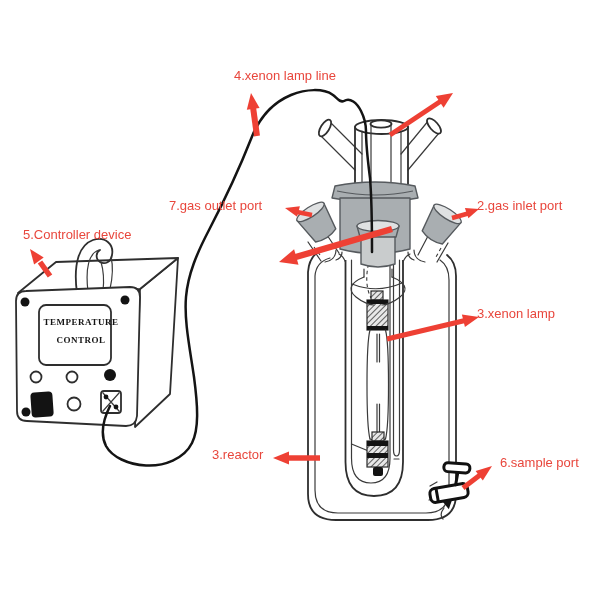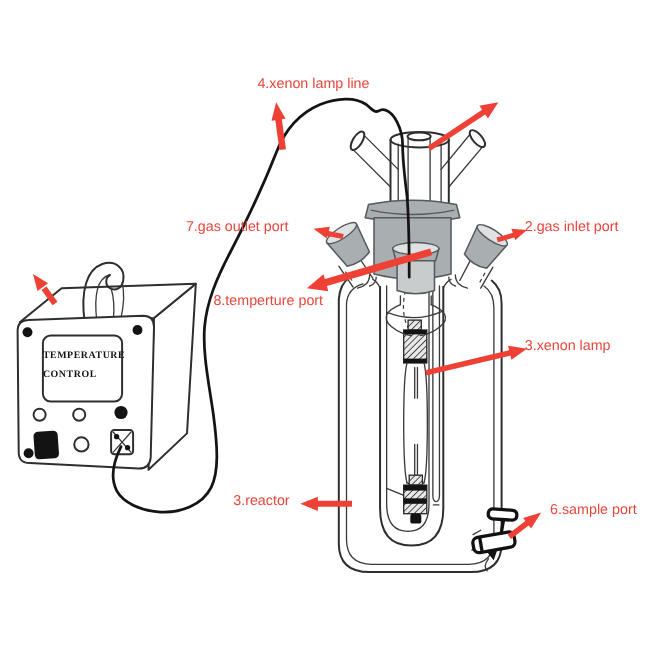--- a/index.html
+++ b/index.html
@@ -2,21 +2,21 @@
 <html style="--label-red: #e8463c; --arrow-red: #ee4034; --joint-gray: #a9aeb1; --joint-gray-light: #c9cccd; --rim-light: #dfe1e2;"><head>
 <meta charset="utf-8">
 <style>
   html,body{margin:0;padding:0;background:#fff;}
   .stage{position:relative;width:600px;height:600px;background:#fff;overflow:hidden;
          font-family:"Liberation Sans",sans-serif;}
   .stage svg{position:absolute;left:0;top:0;}
   .labels{position:absolute;left:0;top:0;width:600px;height:600px;z-index:5;pointer-events:none;}
   .lbl{position:absolute;white-space:nowrap;font-size:13px;line-height:1.1;
        color:var(--label-red,#e8463c);}
-  .panel-text{position:absolute;width:84px;color:#141414;
+  .panel-text{position:absolute;width:84px;text-align:center;color:#141414;
        font-family:"Liberation Serif",serif;font-size:9px;letter-spacing:.5px;font-weight:600;}
   svg.arrows{z-index:7;}
   
   .ln{fill:none;stroke:#2e2e2e;stroke-width:1.8;stroke-linecap:round;stroke-linejoin:round;}
   .ln2{fill:none;stroke:#3a3a3a;stroke-width:1.2;stroke-linecap:round;stroke-linejoin:round;}
   .dash{fill:none;stroke:#3a3a3a;stroke-width:1.1;stroke-dasharray:3.5 3;}
   .whitefill{fill:#fff;stroke:#2e2e2e;stroke-width:1.8;stroke-linejoin:round;}
   .grayfill{fill:var(--joint-gray,#a9aeb1);stroke:#565a5e;stroke-width:1.4;stroke-linejoin:round;}
   .lightfill{fill:var(--joint-gray-light,#c9cccd);stroke:#565a5e;stroke-width:1.4;}
   .rimfill{fill:var(--rim-light,#dfe1e2);stroke:#565a5e;stroke-width:1.3;}
@@ -161,23 +161,23 @@
              C 199,429 198,407 194,377 C 190,349 184,321 186,297 C 188,274 197,253 209,230
              C 222,205 238,172 251,139 C 259,118 272,103 291,95 C 306,89 323,88 333,95
              C 337,98 340,103 344,101 C 350,97 357,103 361,111 C 364,117 366,124 366,131
              C 366,147 368,162 370,178 C 371,190 372,210 372,252"></path>
   </svg>
 
   <div class="labels">
     <span class="lbl" style="left:212px;top:448px">3.reactor</span>
     <span class="lbl" style="left:477px;top:307px">3.xenon lamp</span>
     <span class="lbl" style="left:234px;top:69px">4.xenon lamp line</span>
+    <span class="lbl" style="left:23px;top:228px">5.Controller device</span>
     <span class="lbl" style="left:477px;top:199px">2.gas inlet port</span>
     <span class="lbl" style="left:169px;top:199px">7.gas outlet port</span>
-    <span class="lbl" style="left:194px;top:266px">8.temperture port</span>
     <span class="lbl" style="left:500px;top:456px">6.sample port</span>
     <span class="panel-text" style="left:39px;top:317px">TEMPERATURE</span>
     <span class="panel-text" style="left:39px;top:335px">CONTROL</span>
   </div>
 
   <svg class="arrows" width="600" height="600" viewBox="0 0 600 600" style="pointer-events:none">
     <g>
       <line class="arrow-shaft" x1="390" y1="135" x2="441" y2="101" stroke-width="5"></line>
       <polygon class="arrow-head" points="453,93 443.6,107.7 435.8,96.1"></polygon>
     </g>

